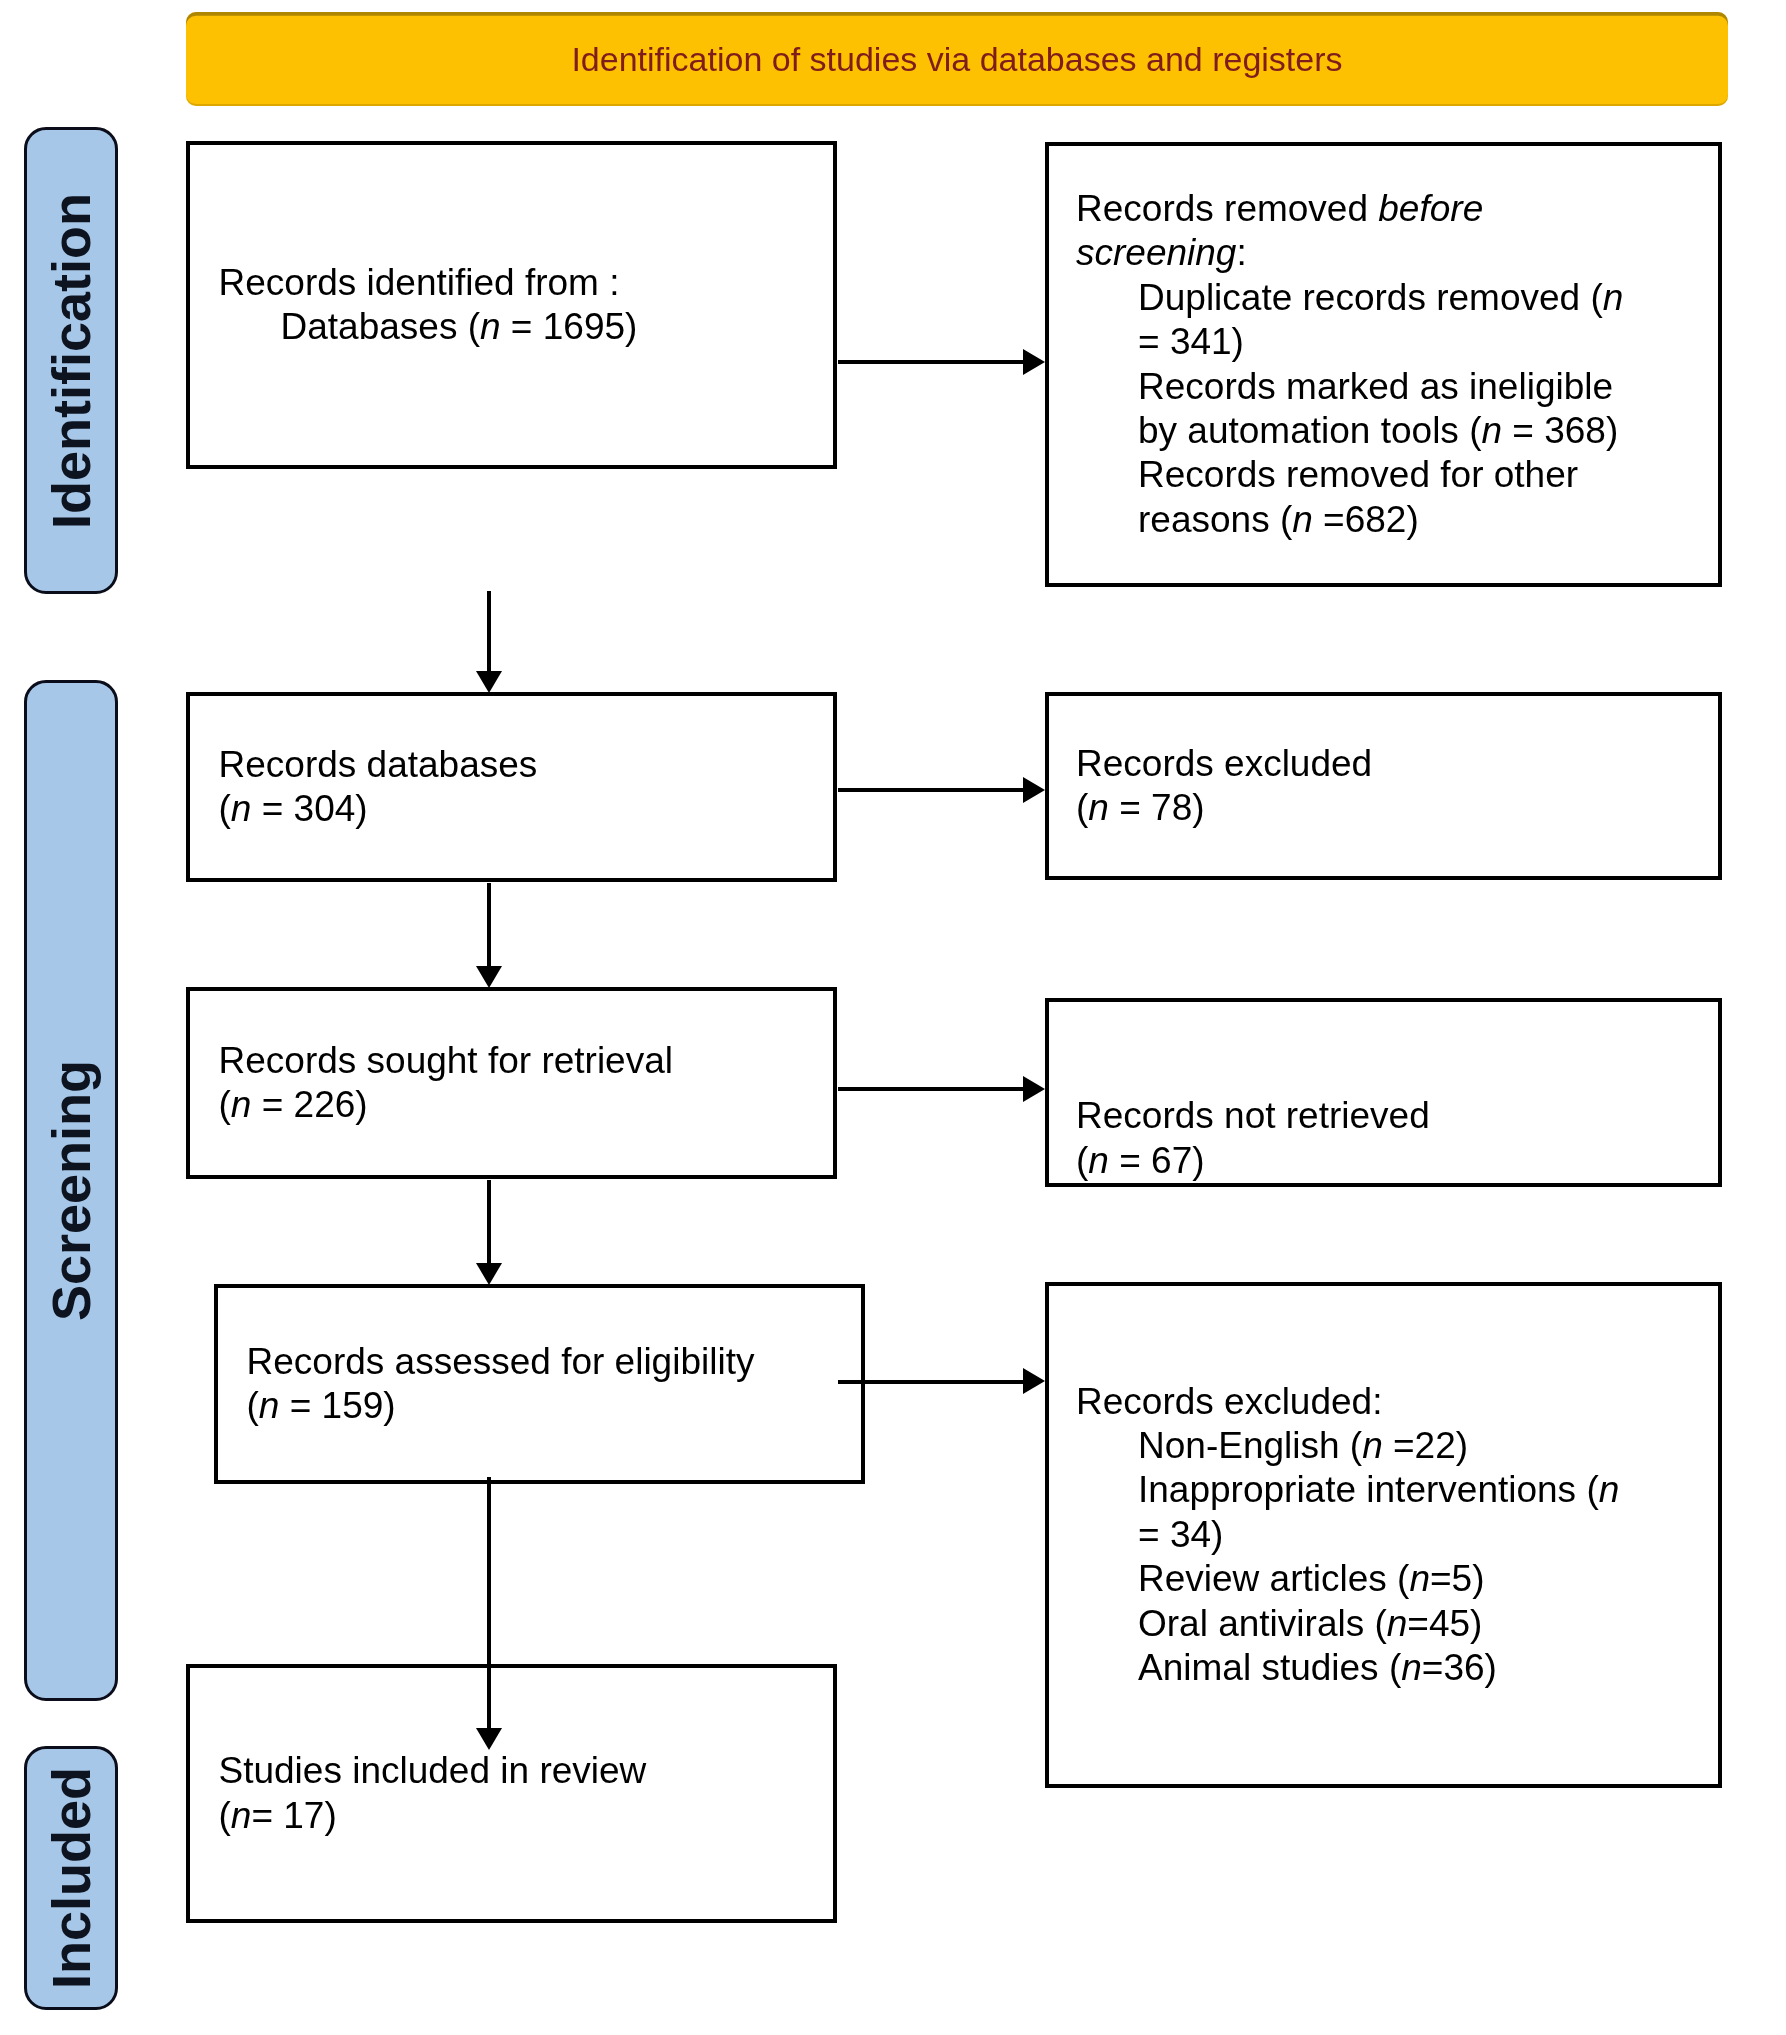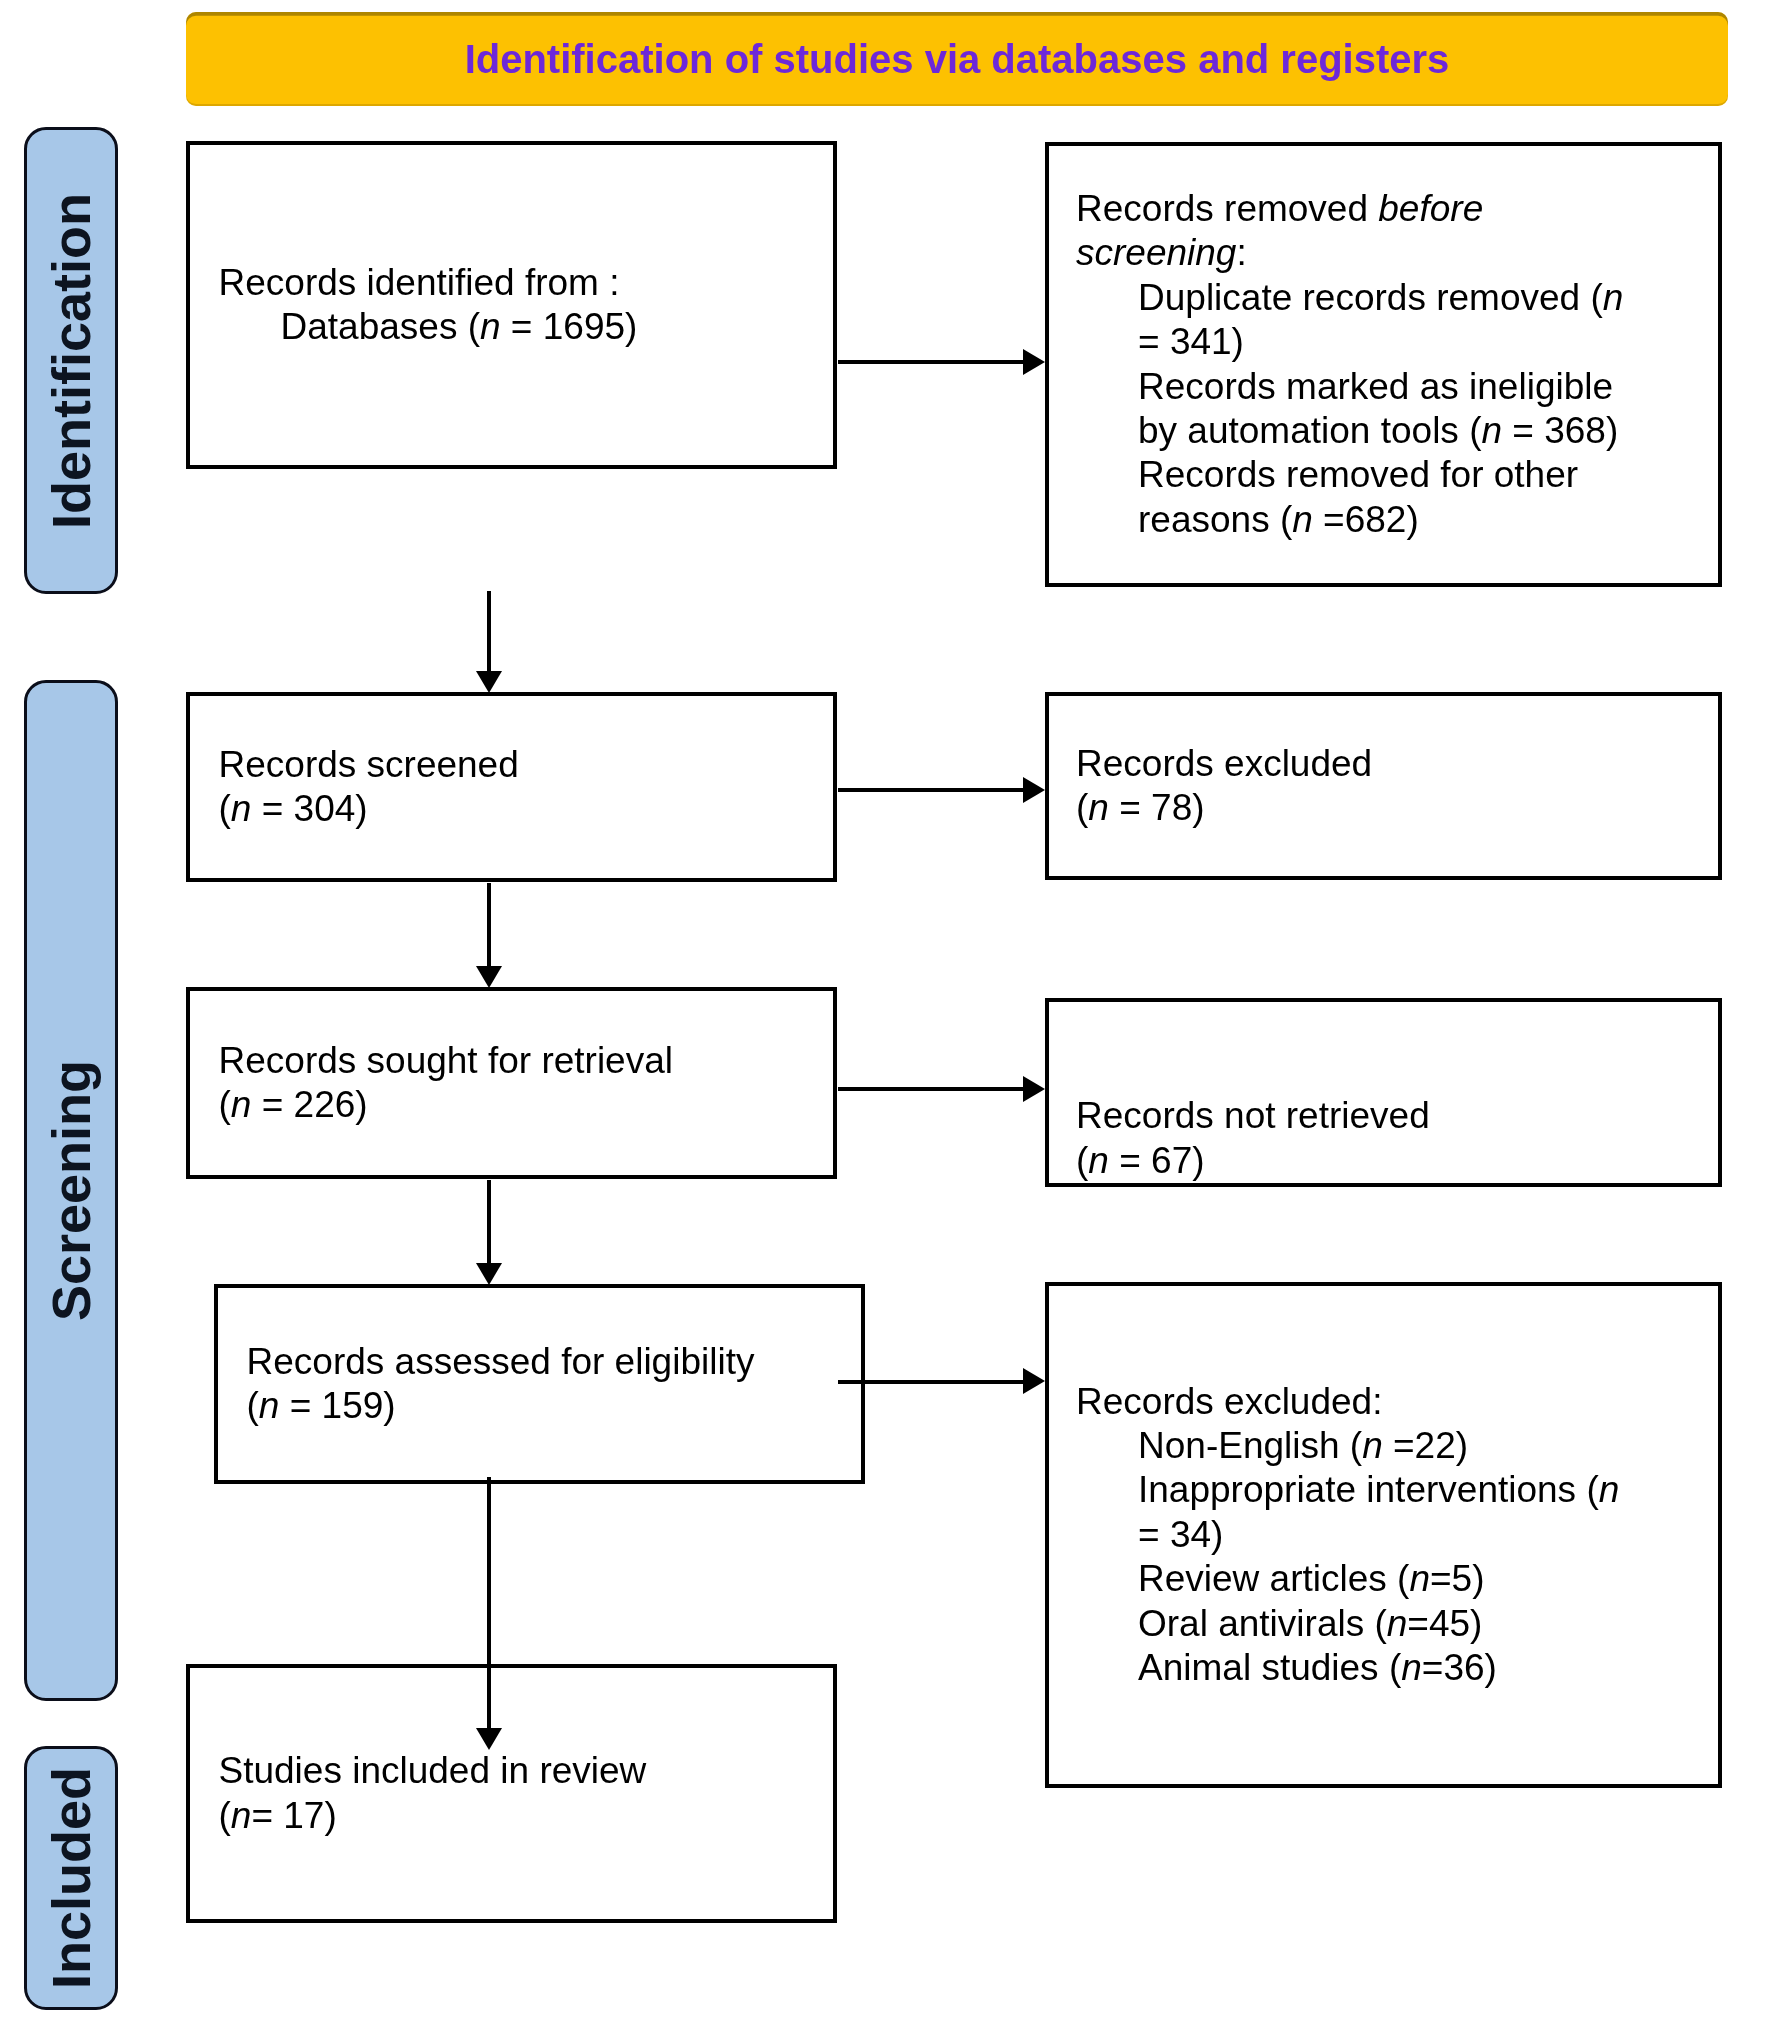--- a/index.html
+++ b/index.html
@@ -4,21 +4,21 @@
 <style>
   html,body{margin:0;padding:0;background:#ffffff;}
   #page{position:relative;width:1786px;height:2035px;background:#ffffff;
         font-family:"Liberation Sans","DejaVu Sans",sans-serif;color:#000;}
 
   
   .banner{position:absolute;left:186px;top:12.4px;width:1542px;height:94px;
           background:#FDC101;border-radius:10px;
           box-shadow:inset 0 3.7px 0 rgba(110,85,0,.55), inset 0 -1.9px 0 rgba(160,120,0,.35);
           display:flex;align-items:center;justify-content:center;}
-  .banner span{font-size:40px;font-weight:bold;color:#6d28d9;}
+  .banner span{font-size:34px;font-weight:normal;color:#7f1d1d;}
 
   
   .pill{position:absolute;left:23.5px;width:94px;background:#A7C7E8;
         border:3.7px solid #0b0e1a;border-radius:22px;
         display:flex;align-items:center;justify-content:center;box-sizing:border-box;}
   .pill span{writing-mode:vertical-rl;transform:rotate(180deg);
              font-size:54px;font-weight:bold;color:#0d1420;white-space:nowrap;}
   #pill-identification{top:127px;height:467px;}
   #pill-screening{top:680px;height:1021px;}
   #pill-included{top:1746px;height:264px;}
@@ -75,21 +75,21 @@
 
   <div class="box col-l" id="box-identified">
     <div class="content">
       <p>Records identified from :</p>
       <p class="ind">Databases (<i>n</i> = 1695)</p>
     </div>
   </div>
 
   <div class="box col-l" id="box-screened">
     <div class="content">
-      <p>Records screened</p>
+      <p>Records databases</p>
       <p>(<i>n</i> = 304)</p>
     </div>
   </div>
 
   <div class="box col-l" id="box-sought">
     <div class="content">
       <p>Records sought for retrieval</p>
       <p>(<i>n</i> = 226)</p>
     </div>
   </div>

